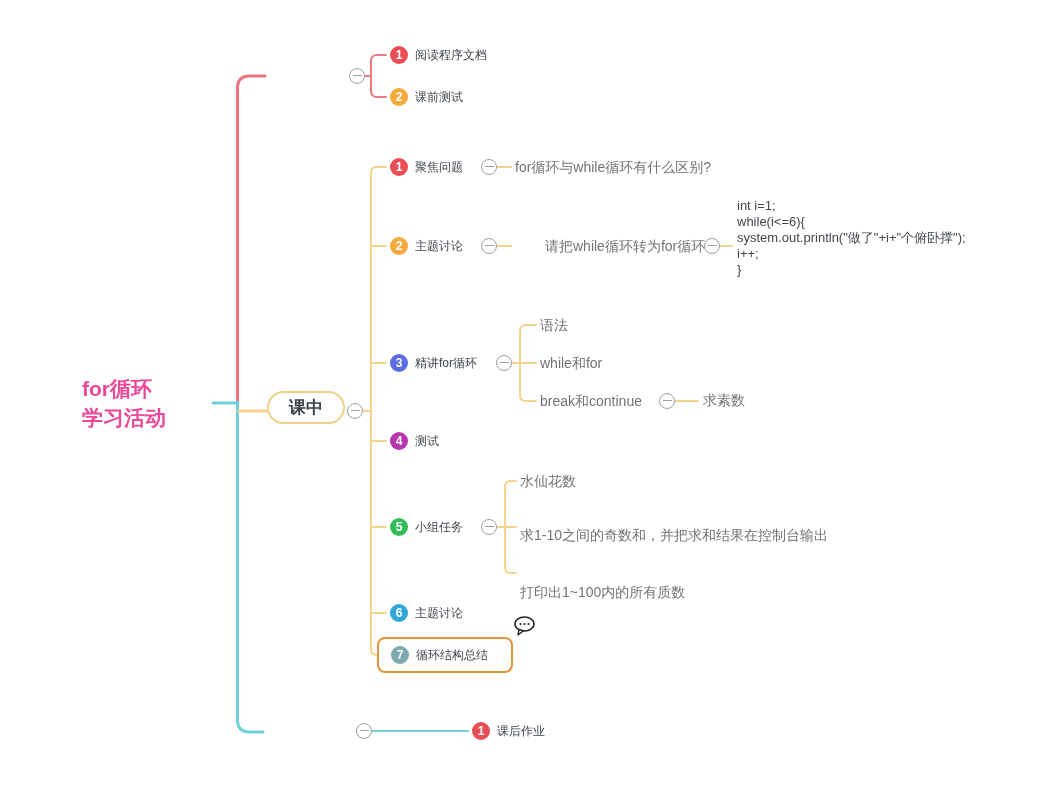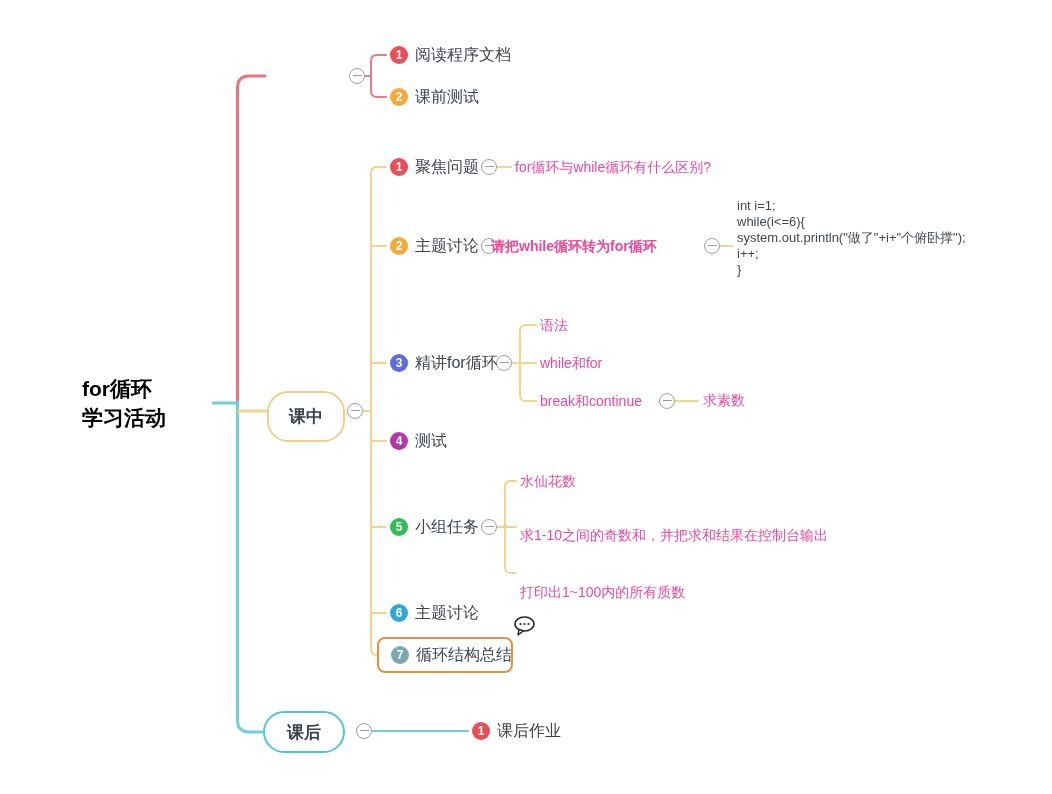--- a/index.html
+++ b/index.html
@@ -1,38 +1,38 @@
 <!DOCTYPE html>
 <html><head>
 <meta charset="utf-8">
 <style>
   html,body{margin:0;padding:0;background:#fff;}
   .canvas{position:relative;width:1052px;height:794px;background:#ffffff;overflow:hidden;
           font-family:"Liberation Sans","DejaVu Sans",sans-serif;}
   svg.lines{position:absolute;left:0;top:0;pointer-events:none;}
 
   .root-title{position:absolute;left:82px;top:374px;font-size:21px;line-height:29px;
-              font-weight:bold;color:#000000;white-space:pre-line;}
+              font-weight:bold;color:#ec4899;white-space:pre-line;}
 
   .pill{position:absolute;display:flex;align-items:center;justify-content:center;
         background:#fff;border-radius:21px;font-weight:bold;font-size:17px;color:#3a4148;
         box-sizing:border-box;}
   .pill-pink{border:2.5px solid #ec6571;}
   .pill-yellow{border:2.5px solid #f0d089;}
   .pill-cyan{border:2.5px solid #4fc6d6;}
 
   .row{position:absolute;display:flex;align-items:center;gap:7px;height:18px;}
   .badge{width:18px;height:18px;border-radius:50%;color:#fff;font-size:12px;font-weight:bold;
          display:flex;align-items:center;justify-content:center;flex:0 0 auto;}
   .b-red{background:#e84e55;} .b-orange{background:#f6a93b;} .b-blue{background:#5c6ce2;}
   .b-magenta{background:#b735af;} .b-green{background:#31bd58;} .b-cyan{background:#2fa8d8;}
   .b-teal{background:#7ba9af;}
-  .topic{font-size:16px;color:#3e454d;white-space:nowrap;}
+  .topic{font-size:12px;color:#3e454d;white-space:nowrap;}
 
-  .label{position:absolute;font-size:14px;color:#ec4899;white-space:nowrap;height:20px;line-height:20px;}
+  .label{position:absolute;font-size:14px;color:#737373;white-space:nowrap;height:20px;line-height:20px;}
   .code{position:absolute;font-size:13px;line-height:16px;color:#41474d;white-space:pre-line;}
 
   .collapse{position:absolute;width:16px;height:16px;border-radius:50%;
             border:1.5px solid #9aa0a6;background:#fff;box-sizing:border-box;}
   .collapse::after{content:"";position:absolute;left:2.5px;right:2.5px;top:50%;height:0;
             border-top:1.5px solid #9aa0a6;margin-top:-1px;}
 
   .hl-box{position:absolute;left:377px;top:637px;width:136px;height:36px;
           border:2px solid #e5913c;border-radius:8px;background:#fff;box-sizing:border-box;}
   .comment{position:absolute;left:513px;top:615px;width:24px;height:23px;}
@@ -72,22 +72,21 @@
       <path d="M516 481 H511 Q505 481 505 487 V567 Q505 573 511 573 H516" stroke="#f3d48c" stroke-width="2"></path>
       <path d="M505 527 H516" stroke="#f3d48c" stroke-width="2"></path>
 
       <path d="M372 731 H468" stroke="#6fd0dc" stroke-width="2"></path>
     </g>
   </svg>
 
   <div class="root-title">for循环
 学习活动</div>
 
-  <div class="pill pill-yellow" style="left:267px;top:391px;width:78px;height:51px;">课中</div>
-  <div class="pill pill-cyan" style="left:263px;top:711px;width:82px;height:42px;">课后</div>
+  <div class="pill pill-yellow" style="left:267px;top:391px;width:78px;height:33px;">课中</div>
 
   <div class="collapse" style="left:349px;top:68px;"></div>
   <div class="collapse" style="left:347px;top:403px;"></div>
   <div class="collapse" style="left:481px;top:159px;"></div>
   <div class="collapse" style="left:481px;top:238px;"></div>
   <div class="collapse" style="left:704px;top:238px;"></div>
   <div class="collapse" style="left:496px;top:355px;"></div>
   <div class="collapse" style="left:659px;top:393px;"></div>
   <div class="collapse" style="left:481px;top:519px;"></div>
   <div class="collapse" style="left:356px;top:723px;"></div>
@@ -104,21 +103,21 @@
   <div class="row" style="left:390px;top:158px;">
     <span class="badge b-red">1</span>
     <span class="topic">聚焦问题</span>
   </div>
   <div class="label" style="left:515px;top:157px;">for循环与while循环有什么区别?</div>
 
   <div class="row" style="left:390px;top:237px;">
     <span class="badge b-orange">2</span>
     <span class="topic">主题讨论</span>
   </div>
-  <div class="label" style="left:491px;top:236px;font-weight:bold;">请把while循环转为for循环</div>
+  <div class="label" style="left:545px;top:236px;">请把while循环转为for循环</div>
   <div class="code" style="left:737px;top:198px;">int i=1;
 while(i&lt;=6){
 system.out.println("做了"+i+"个俯卧撑");
 i++;
 }</div>
 
   <div class="row" style="left:390px;top:354px;">
     <span class="badge b-blue">3</span>
     <span class="topic">精讲for循环</span>
   </div>

